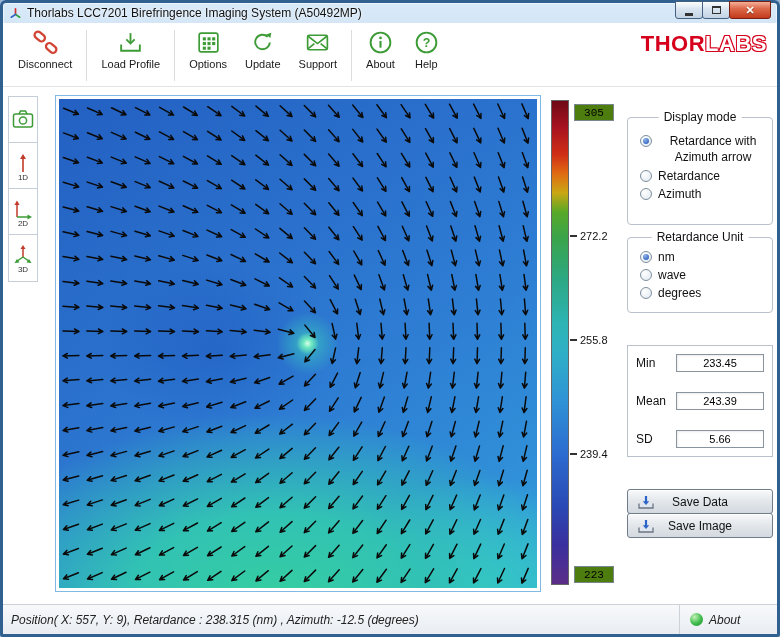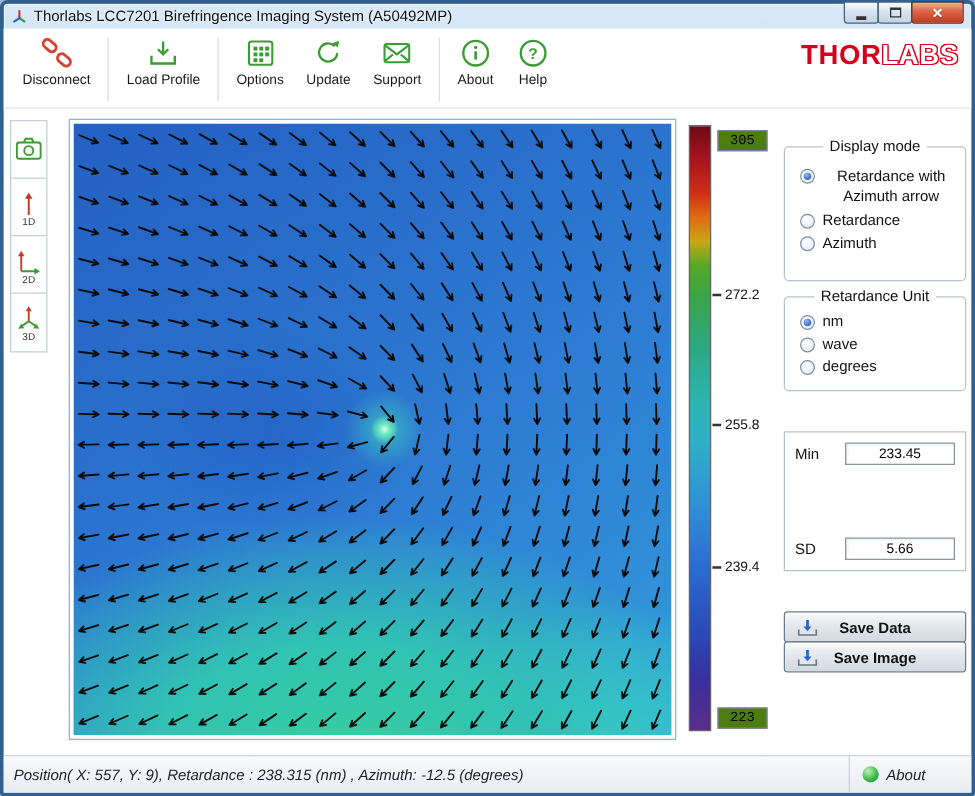--- a/index.html
+++ b/index.html
@@ -59,21 +59,21 @@
   #cb-min { left: 571px; top: 543px; }
   .tick { position: absolute; left: 567px; display: flex; align-items: center; gap: 3px; transform: translateY(-50%); }
   .tick-dash { width: 7px; height: 2px; background: #333; }
   .tick-label { font-size: 11px; color: #111; }
 
   .groupbox { position: absolute; left: 624px; width: 146px; border: 1px solid #b9c2cb; border-radius: 4px; background: #fff; }
   .group-title { position: absolute; top: -8px; left: 50%; transform: translateX(-50%); background: #fff;
                  padding: 0 5px; font-size: 12px; color: #111; white-space: nowrap; }
   #display-group { top: 94px; height: 108px; padding-top: 14px; }
   #unit-group { top: 214px; height: 76px; padding-top: 10px; }
-  .radio-row { display: flex; align-items: flex-end; gap: 6px; padding: 2px 4px 2px 12px; cursor: pointer; }
+  .radio-row { display: flex; align-items: flex-start; gap: 6px; padding: 2px 4px 2px 12px; cursor: pointer; }
   .radio-row.top { align-items: flex-start; }
   .radio { width: 12px; height: 12px; border-radius: 50%; border: 1px solid #7d8f9e; flex: none; position: relative;
            margin-top: 1px; background: radial-gradient(circle at 35% 30%, #fff, #dfe8f0); }
   .radio.checked::after { content: ""; position: absolute; inset: 2px; border-radius: 50%;
            background: radial-gradient(circle at 35% 30%, #8cb4ee, #1d4fae); }
   .radio-label { font-size: 12px; color: #111; }
   .radio-label.center { text-align: center; width: 112px; line-height: 1.3; }
 
   #stats-box { position: absolute; left: 624px; top: 322px; width: 146px; height: 112px; border: 1px solid #b9c2cb;
                background: #fff; padding: 6px 8px; display: flex; flex-direction: column; justify-content: space-between; }
@@ -81,21 +81,21 @@
   .stat-label { width: 40px; font-size: 12px; color: #111; }
   .stat-value { flex: 1; height: 18px; border: 1px solid #8a949e; background: #fff; font-size: 11px;
                 display: flex; align-items: center; justify-content: center; box-shadow: inset 1px 1px 2px rgba(0,0,0,.08); }
 
   .action-btn { position: absolute; left: 624px; width: 146px; height: 25px; border: 1px solid #6f7d8a; border-radius: 3px;
                 background: linear-gradient(#f8f9fa, #e4e8ec 45%, #d3d9df); display: flex; align-items: center;
                 justify-content: center; cursor: pointer; box-shadow: inset 0 1px 0 #fff; }
   #save-data-btn { top: 466px; }
   #save-image-btn { top: 490px; }
   .btn-icon { position: absolute; left: 8px; top: 4px; width: 20px; height: 16px; }
-  .btn-label { font-size: 12px; color: #111; font-weight: bold; }
+  .btn-label { font-size: 12px; color: #111; }
 
   .statusbar { position: absolute; left: 0; bottom: 0; width: 774px; height: 30px;
                background: linear-gradient(#f7f9fb, #e9edf2); border-top: 1px solid #cdd2d8;
                display: flex; align-items: center; padding: 0 8px; font-size: 12px; color: #222; font-style: italic; }
   .status-right { margin-left: auto; display: flex; align-items: center; gap: 6px; border-left: 1px solid #cdd2d8;
                   padding-left: 10px; height: 100%; width: 90px; }
   .ready-dot { width: 13px; height: 13px; border-radius: 50%;
                background: radial-gradient(circle at 35% 30%, #c2f2b8, #3cba4a 55%, #1c8f2e); }
 </style>
 </head>
@@ -296,20 +296,24 @@
         <span class="radio-label">degrees</span>
       </label>
     </div>
 
     <div id="stats-box">
       <div class="stat-row">
         <span class="stat-label">Min</span>
         <span class="stat-value">233.45</span>
       </div>
       <div class="stat-row">
+        <span class="stat-label">Mean</span>
+        <span class="stat-value">243.39</span>
+      </div>
+      <div class="stat-row">
         <span class="stat-label">SD</span>
         <span class="stat-value">5.66</span>
       </div>
     </div>
 
     <div class="action-btn" id="save-data-btn">
       <svg class="btn-icon" viewBox="0 0 20 16">
         <path d="M3 9.5v4.5h14V9.5" stroke="#6b7682" fill="#dfe6ee" stroke-width="1.3"></path>
         <path d="M10 2v6" stroke="#2a64c8" stroke-width="2.2"></path>
         <path d="M6.8 7.2L10 11l3.2-3.8z" fill="#2a64c8"></path>

